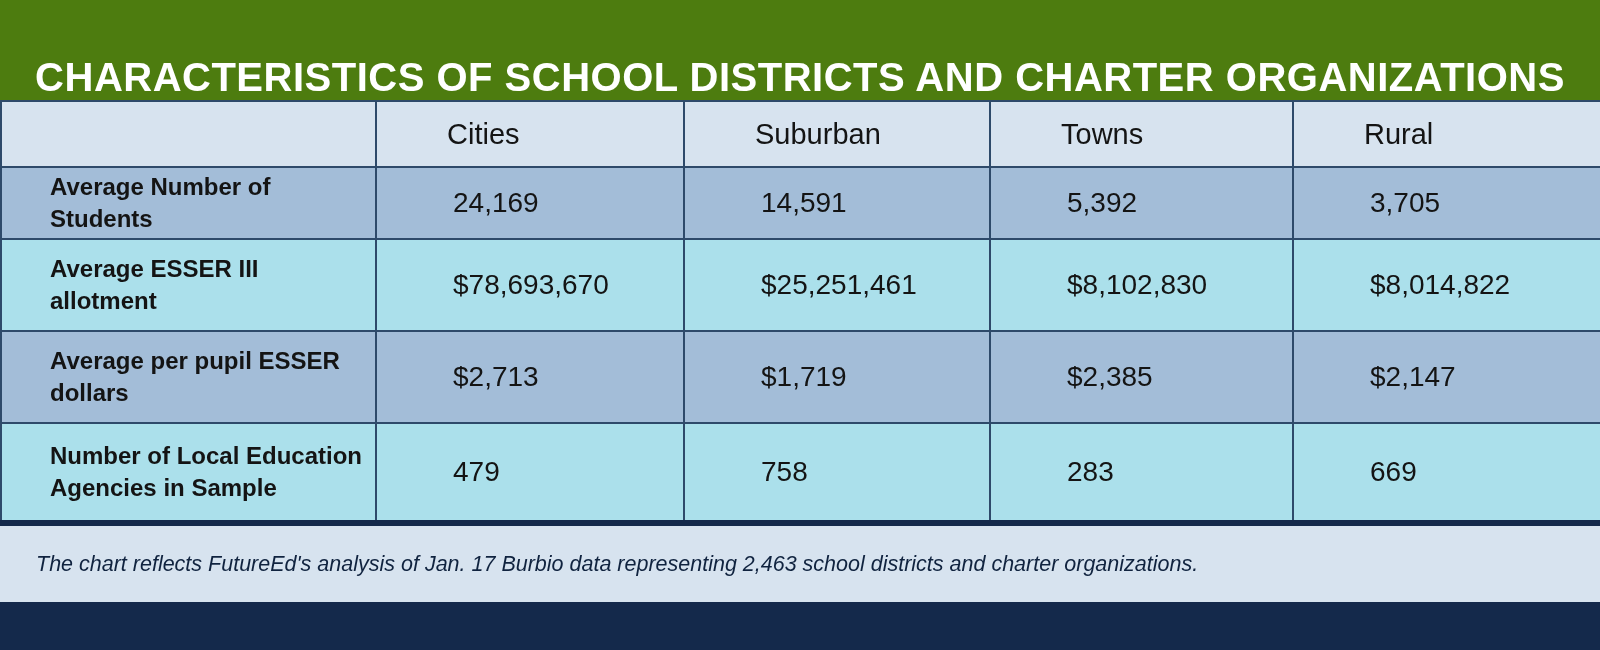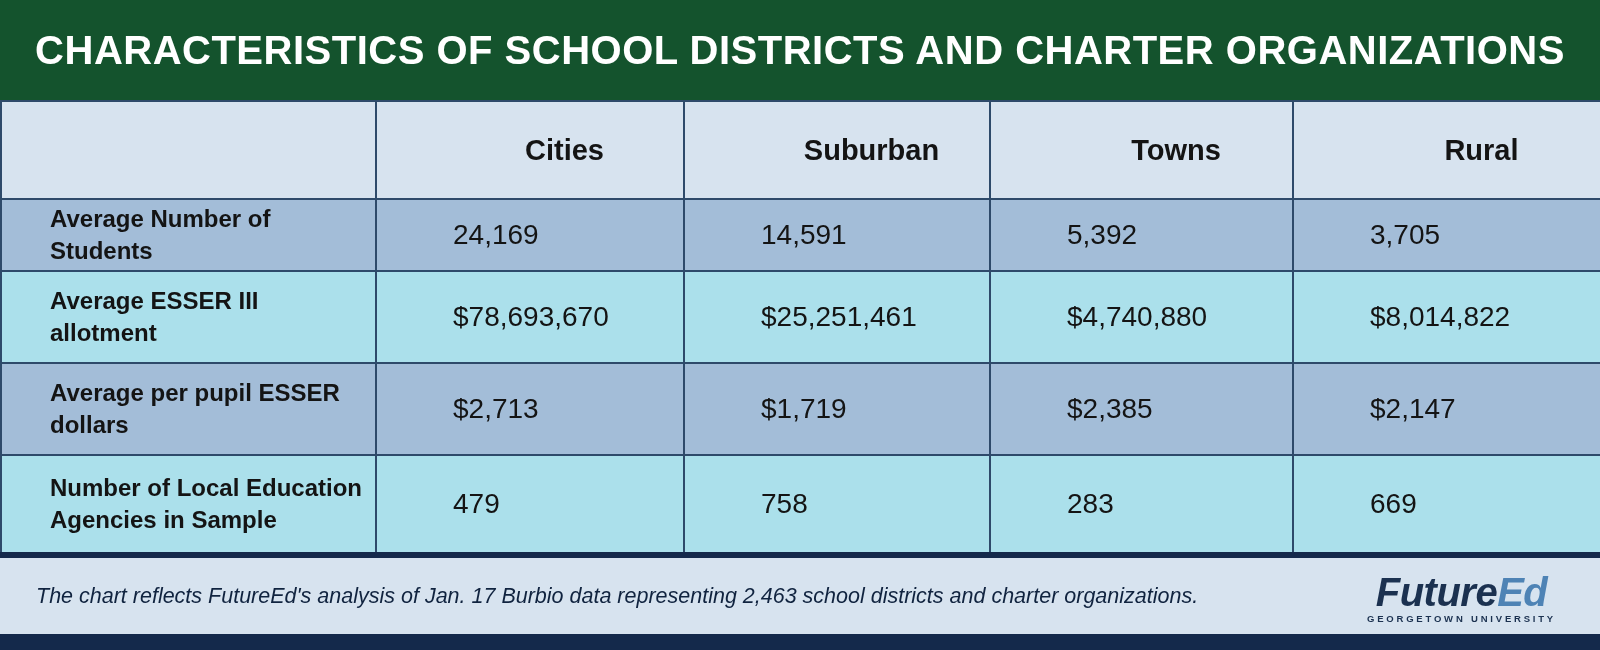--- a/index.html
+++ b/index.html
@@ -8,23 +8,23 @@
     width: 1600px;
     height: 650px;
     background: #14294B;
     font-family: "Liberation Sans", sans-serif;
     overflow: hidden;
   }
 
   
   .banner {
     height: 100px;
-    background: #14532d;
+    background: #4d7c0f;
     display: flex;
-    align-items: center;
+    align-items: flex-end;
     justify-content: center;
   }
   .banner h1 {
     margin: 0;
     color: #FFFFFF;
     font-size: 40px;
     font-weight: bold;
     letter-spacing: 0.5px;
     white-space: nowrap;
   }
@@ -42,24 +42,24 @@
   table.grid col.c-towns  { width: 303px; }
   table.grid col.c-rural  { width: 308px; }
 
   table.grid th, table.grid td {
     border: 2px solid #2E4A6A;
     vertical-align: middle;
     color: #141414;
   }
   thead th {
     background: #D7E3EF;
-    height: 98px;
+    height: 66px;
     font-size: 29px;
-    font-weight: bold;
-    text-align: center;
+    font-weight: normal;
+    text-align: left;
     padding-left: 70px;
     border-top: none;
   }
   thead th.corner { padding: 0; }
 
   tbody th.rowlabel {
     text-align: left;
     font-size: 24px;
     font-weight: bold;
     line-height: 1.32;
@@ -78,21 +78,21 @@
   tr.h-92  { height: 92px; }
   tr.h-100 { height: 100px; }
 
   
   .footer {
     height: 76px;
     background: #D7E3EF;
     display: flex;
     align-items: center;
     justify-content: space-between;
-    padding: 0 44px 0 36px;
+    padding: 0 29px 0 36px;
   }
   .footnote {
     margin: 0;
     font-style: italic;
     font-size: 21.5px;
     color: #10233F;
   }
   .logo { text-align: center; line-height: 1; padding-top: 4px; }
   .logo-word {
     font-size: 40px;
@@ -140,21 +140,21 @@
       <th class="rowlabel">Average Number of Students</th>
       <td class="cell">24,169</td>
       <td class="cell">14,591</td>
       <td class="cell">5,392</td>
       <td class="cell">3,705</td>
     </tr>
     <tr class="row-cyan h-92">
       <th class="rowlabel">Average ESSER III allotment</th>
       <td class="cell">$78,693,670</td>
       <td class="cell">$25,251,461</td>
-      <td class="cell">$4,740,880</td>
+      <td class="cell">$8,102,830</td>
       <td class="cell">$8,014,822</td>
     </tr>
     <tr class="row-blue h-92">
       <th class="rowlabel">Average per pupil ESSER dollars</th>
       <td class="cell">$2,713</td>
       <td class="cell">$1,719</td>
       <td class="cell">$2,385</td>
       <td class="cell">$2,147</td>
     </tr>
     <tr class="row-cyan h-100">
@@ -162,19 +162,15 @@
       <td class="cell">479</td>
       <td class="cell">758</td>
       <td class="cell">283</td>
       <td class="cell">669</td>
     </tr>
   </tbody>
 </table>
 
 <div class="footer">
   <p class="footnote">The chart reflects FutureEd's analysis of Jan. 17 Burbio data representing 2,463 school districts and charter organizations.</p>
-  <div class="logo">
-    <div class="logo-word"><span>Future</span><span class="accent">Ed</span></div>
-    <div class="logo-sub">GEORGETOWN UNIVERSITY</div>
-  </div>
 </div>
 
 <div class="bottom-bar"></div>
 
 </body></html>

